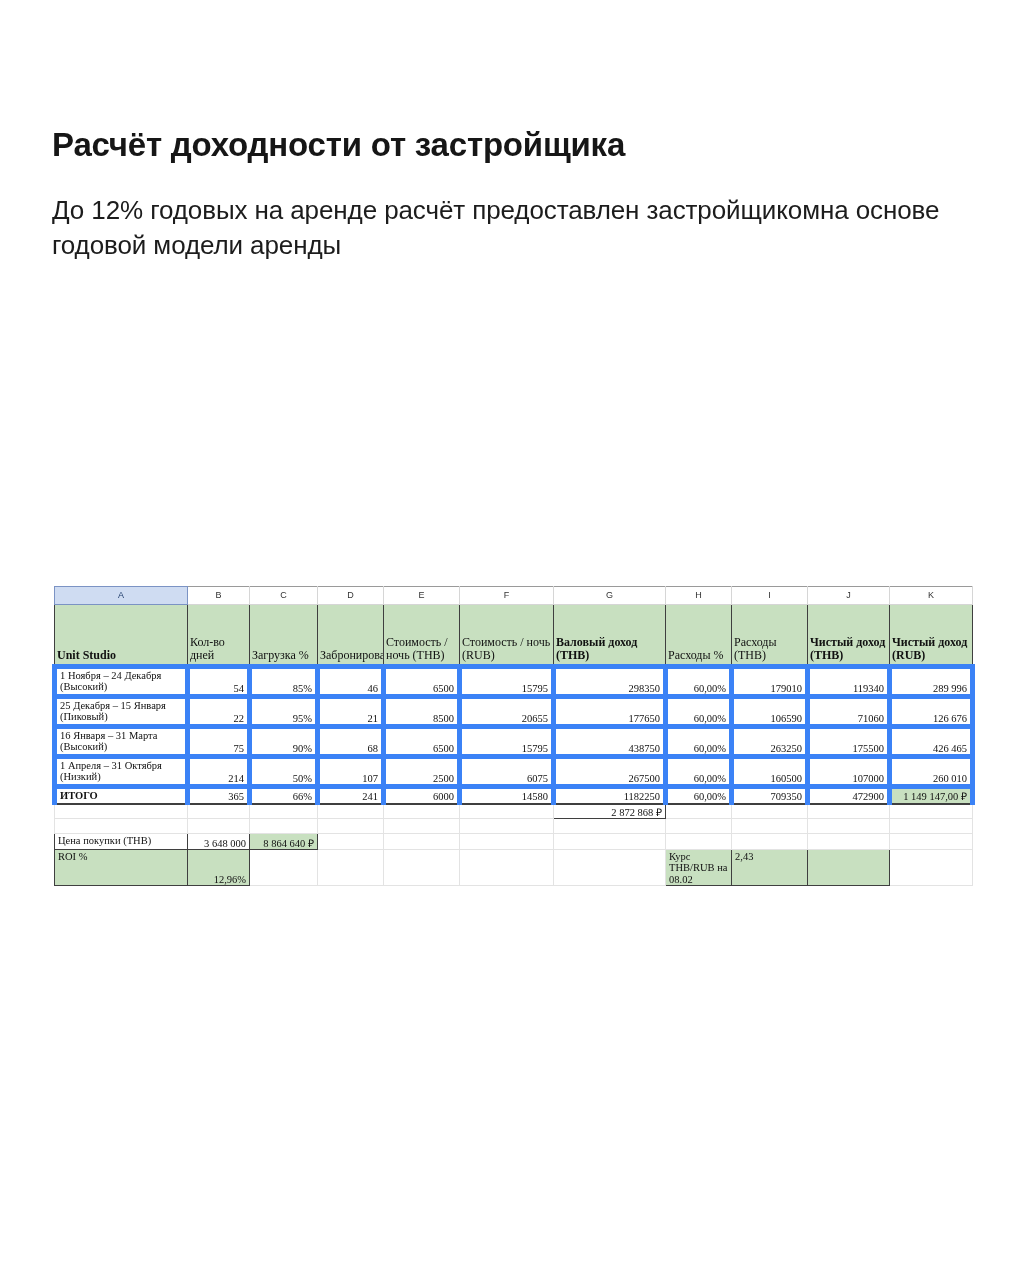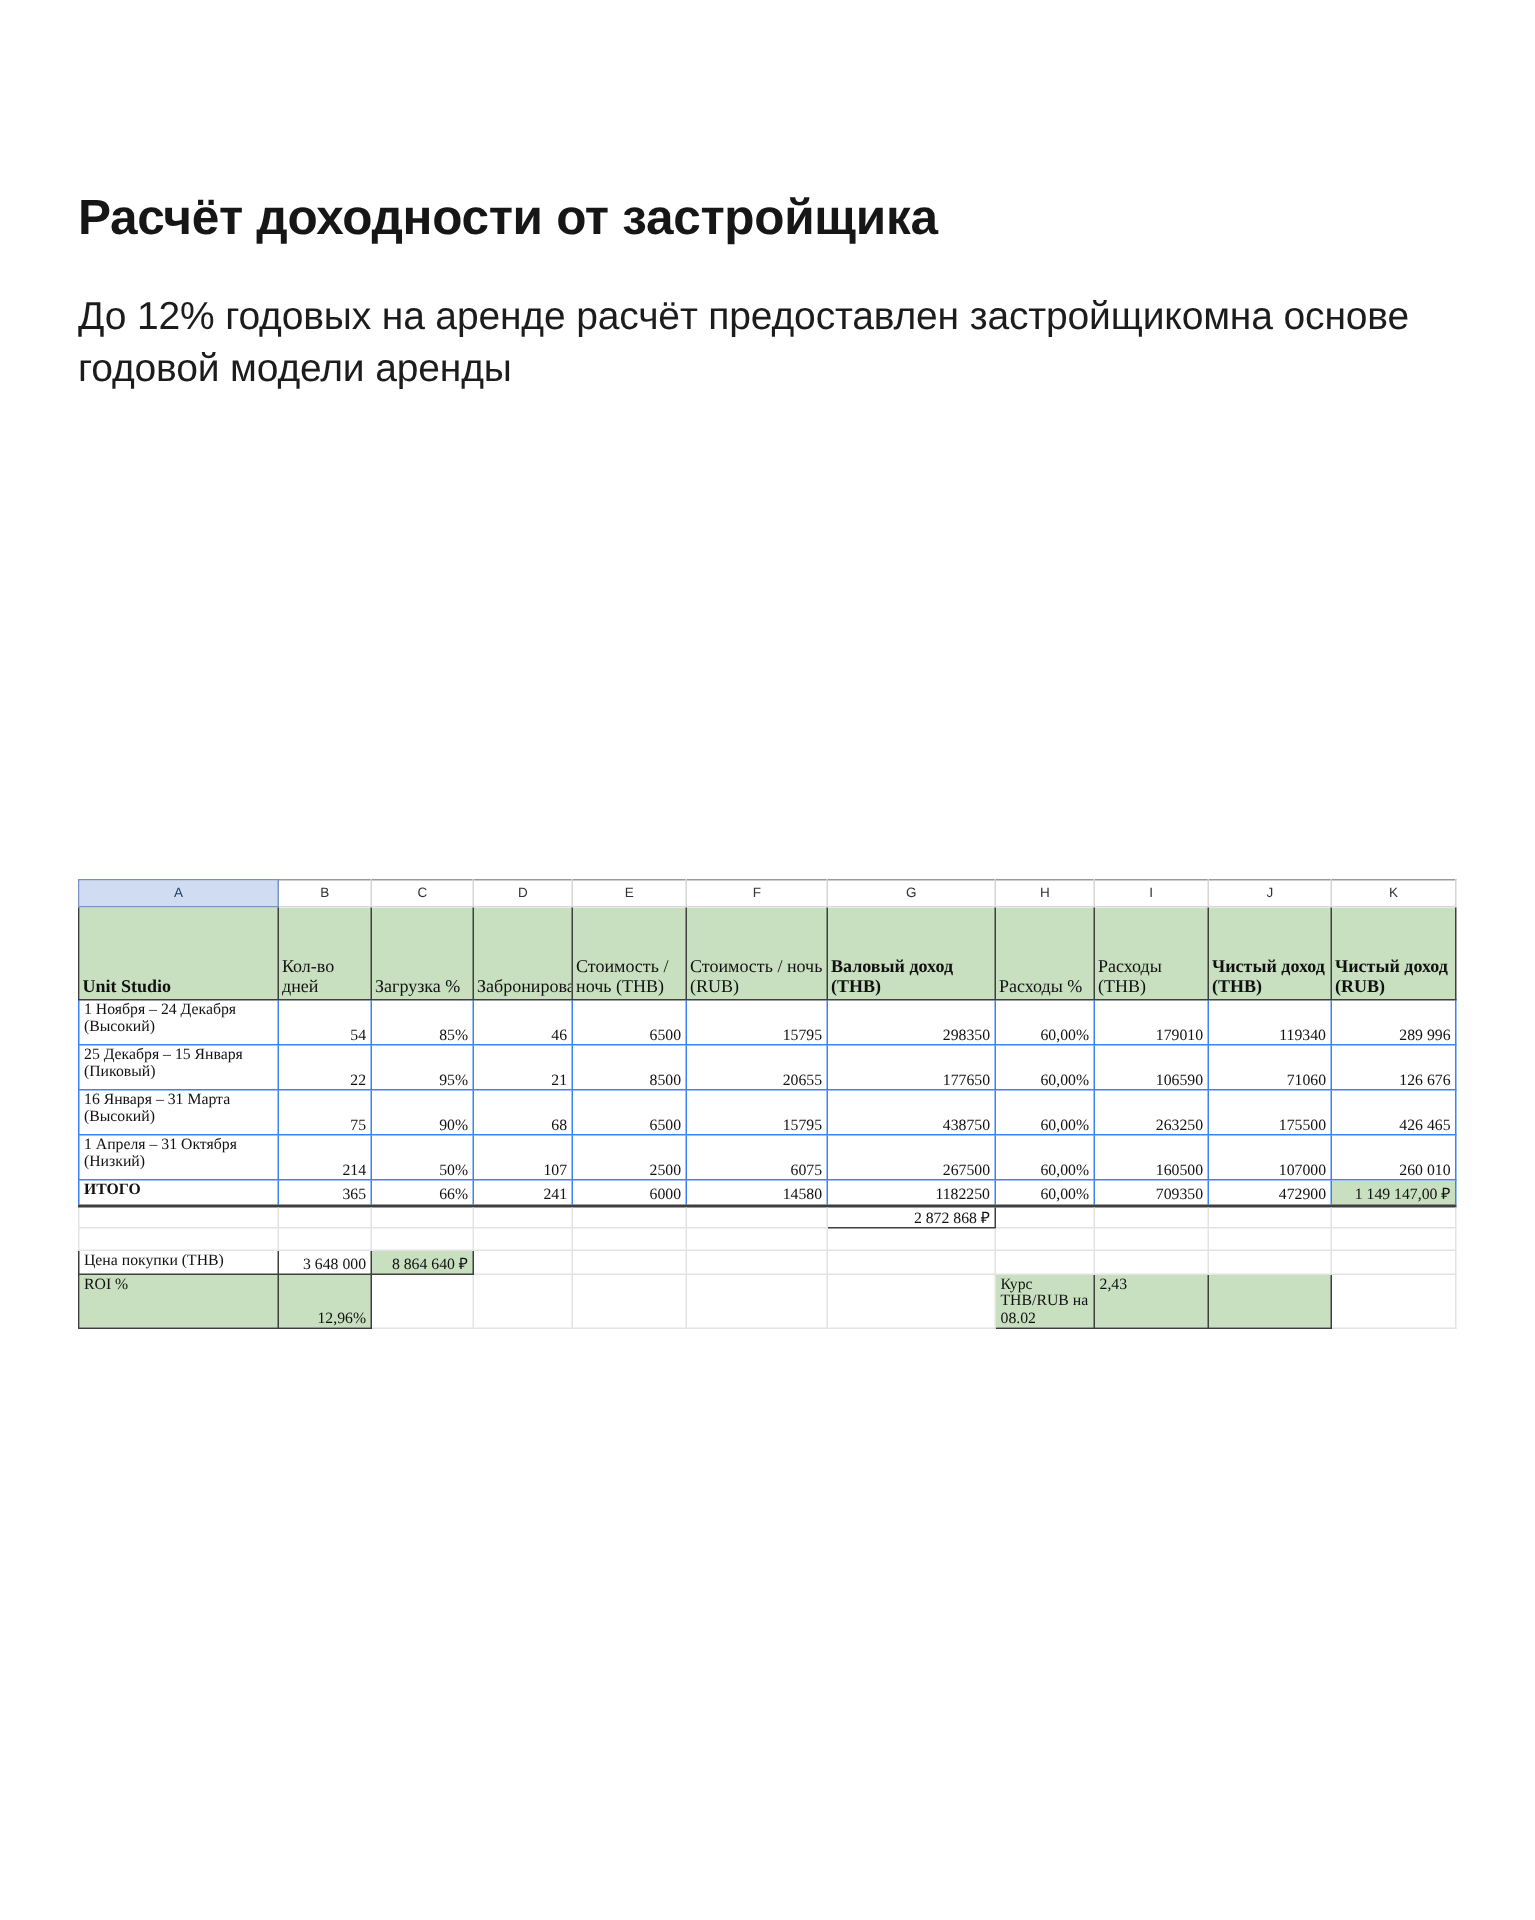--- a/index.html
+++ b/index.html
@@ -85,21 +85,21 @@
     height:62px;
     border:1px solid #3f3f3f;
     vertical-align:bottom;
     padding-bottom:2px;
     font-size:12px;
   }
   .hdr td.light{ font-weight:400; }
 
   
   .sheet td.cell{
-    border:1px solid #3b82f6;
+    border:5px solid #3b82f6;
     height:30px;
     background:#ffffff;
     font-family:Liberation Serif, serif;
   }
   .sheet td.num{ text-align:right; padding-right:3px; }
   .sheet td.lbl{ text-align:left; padding-left:3px; vertical-align:top; padding-top:1px; }
   .sheet td.totalrow{ font-weight:700; height:17px; }
   .sheet td.totalrow.num{ font-weight:400; }
 
   

